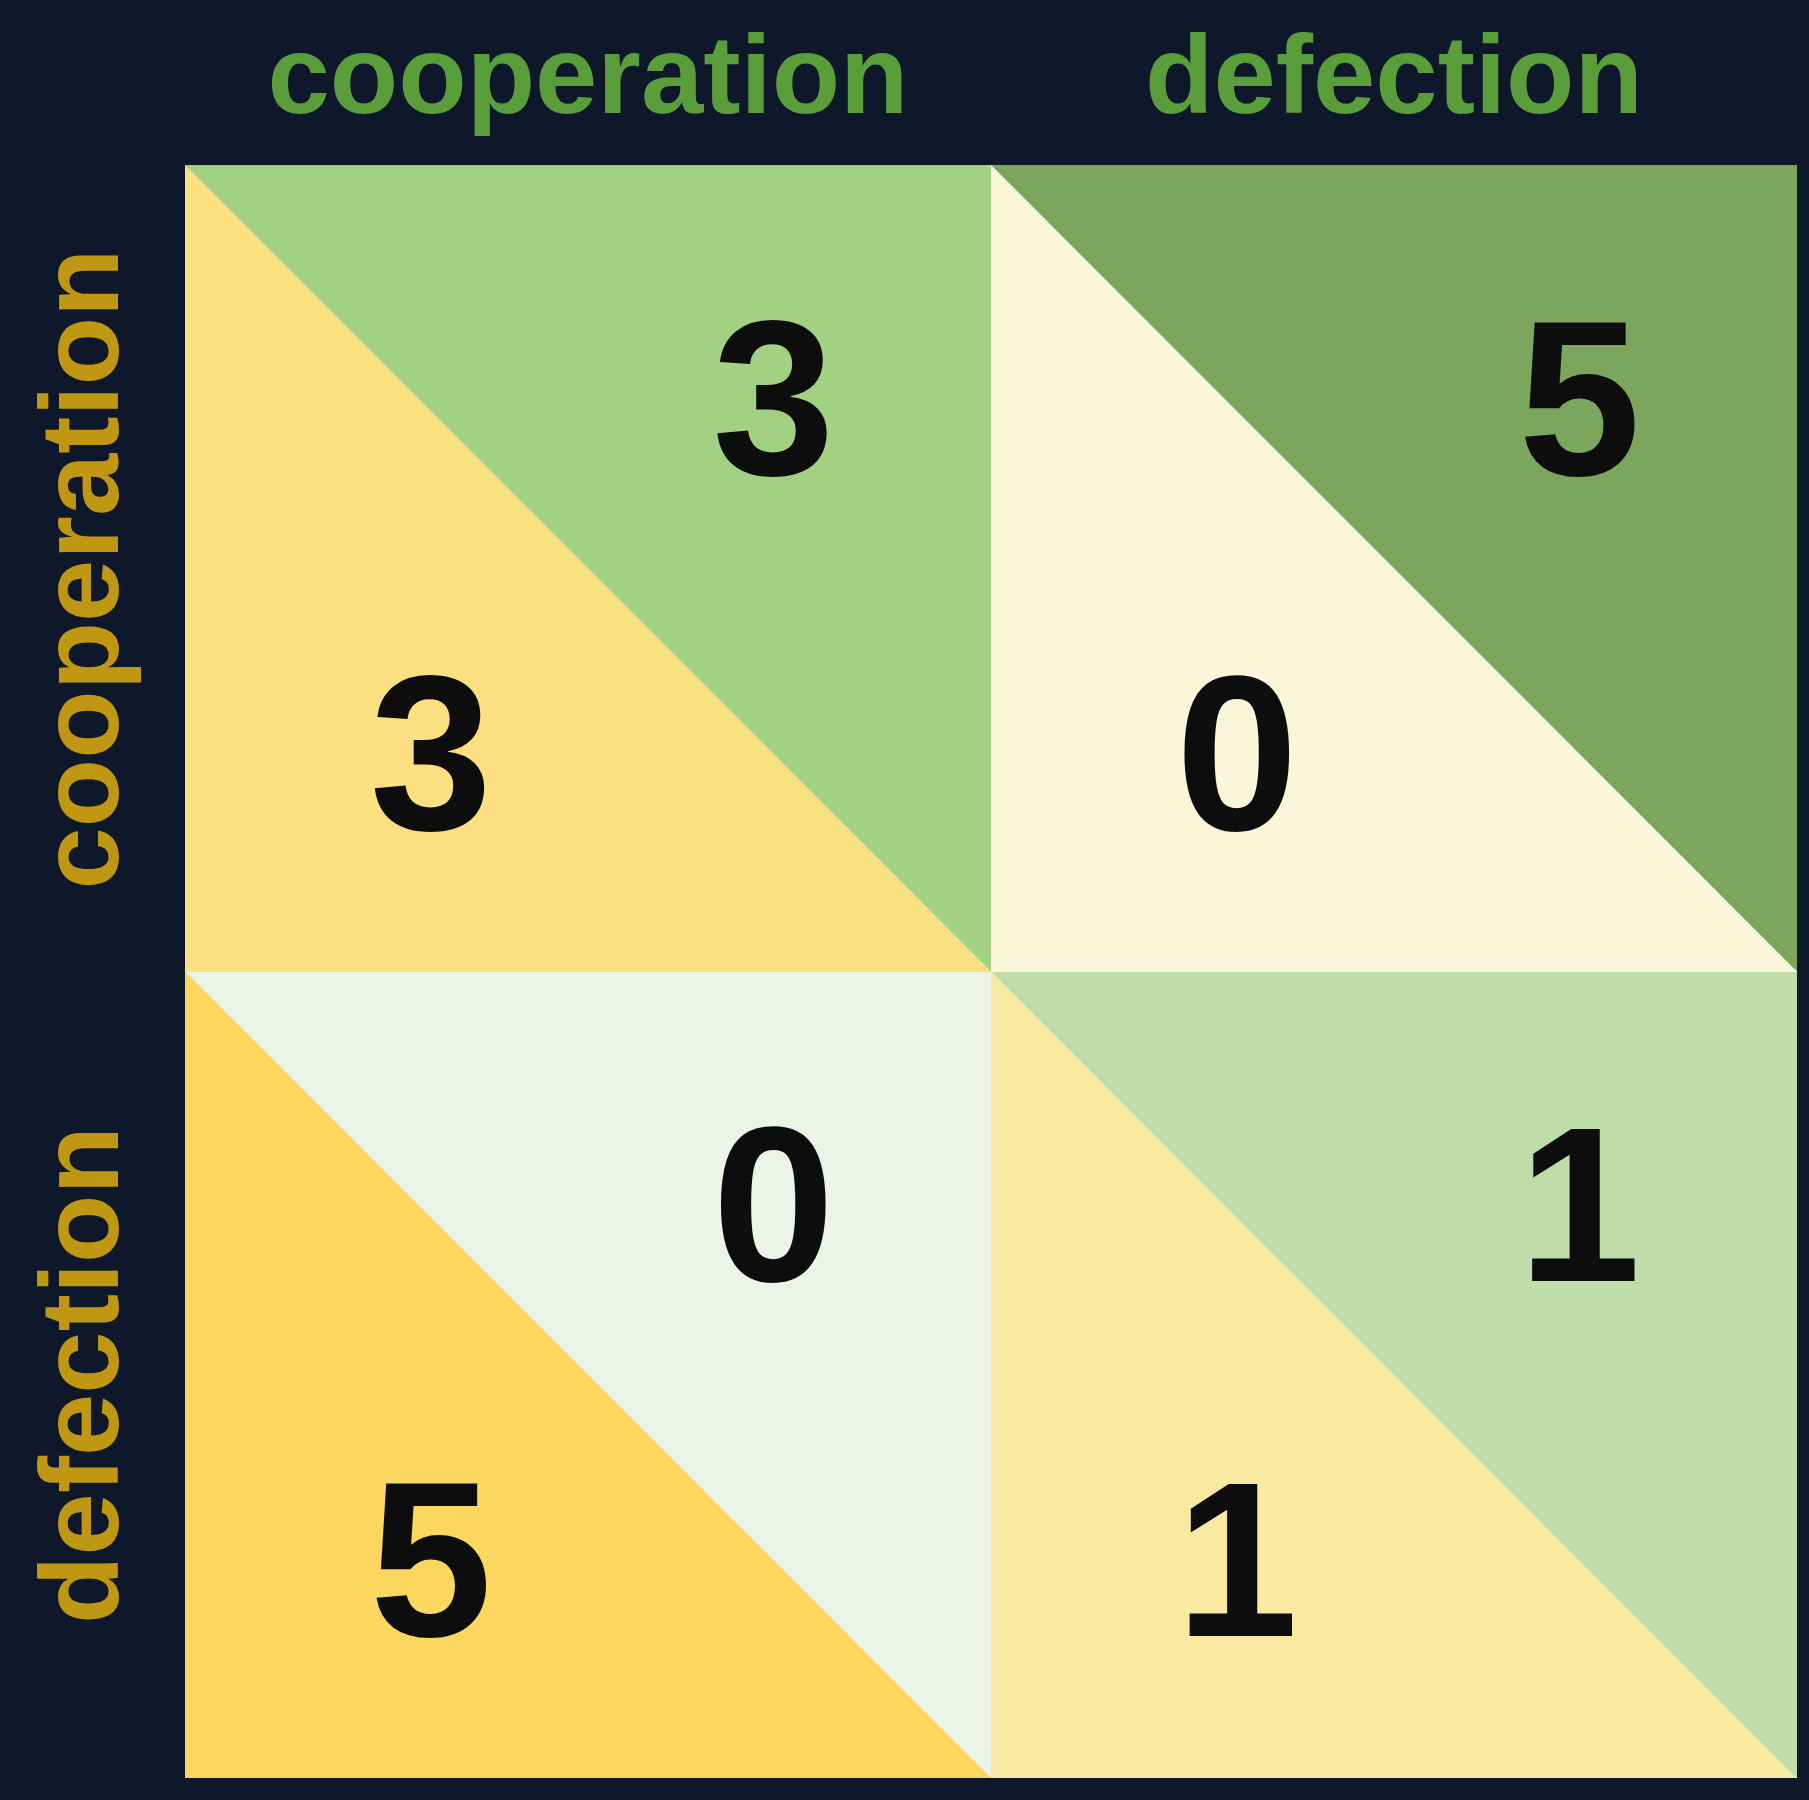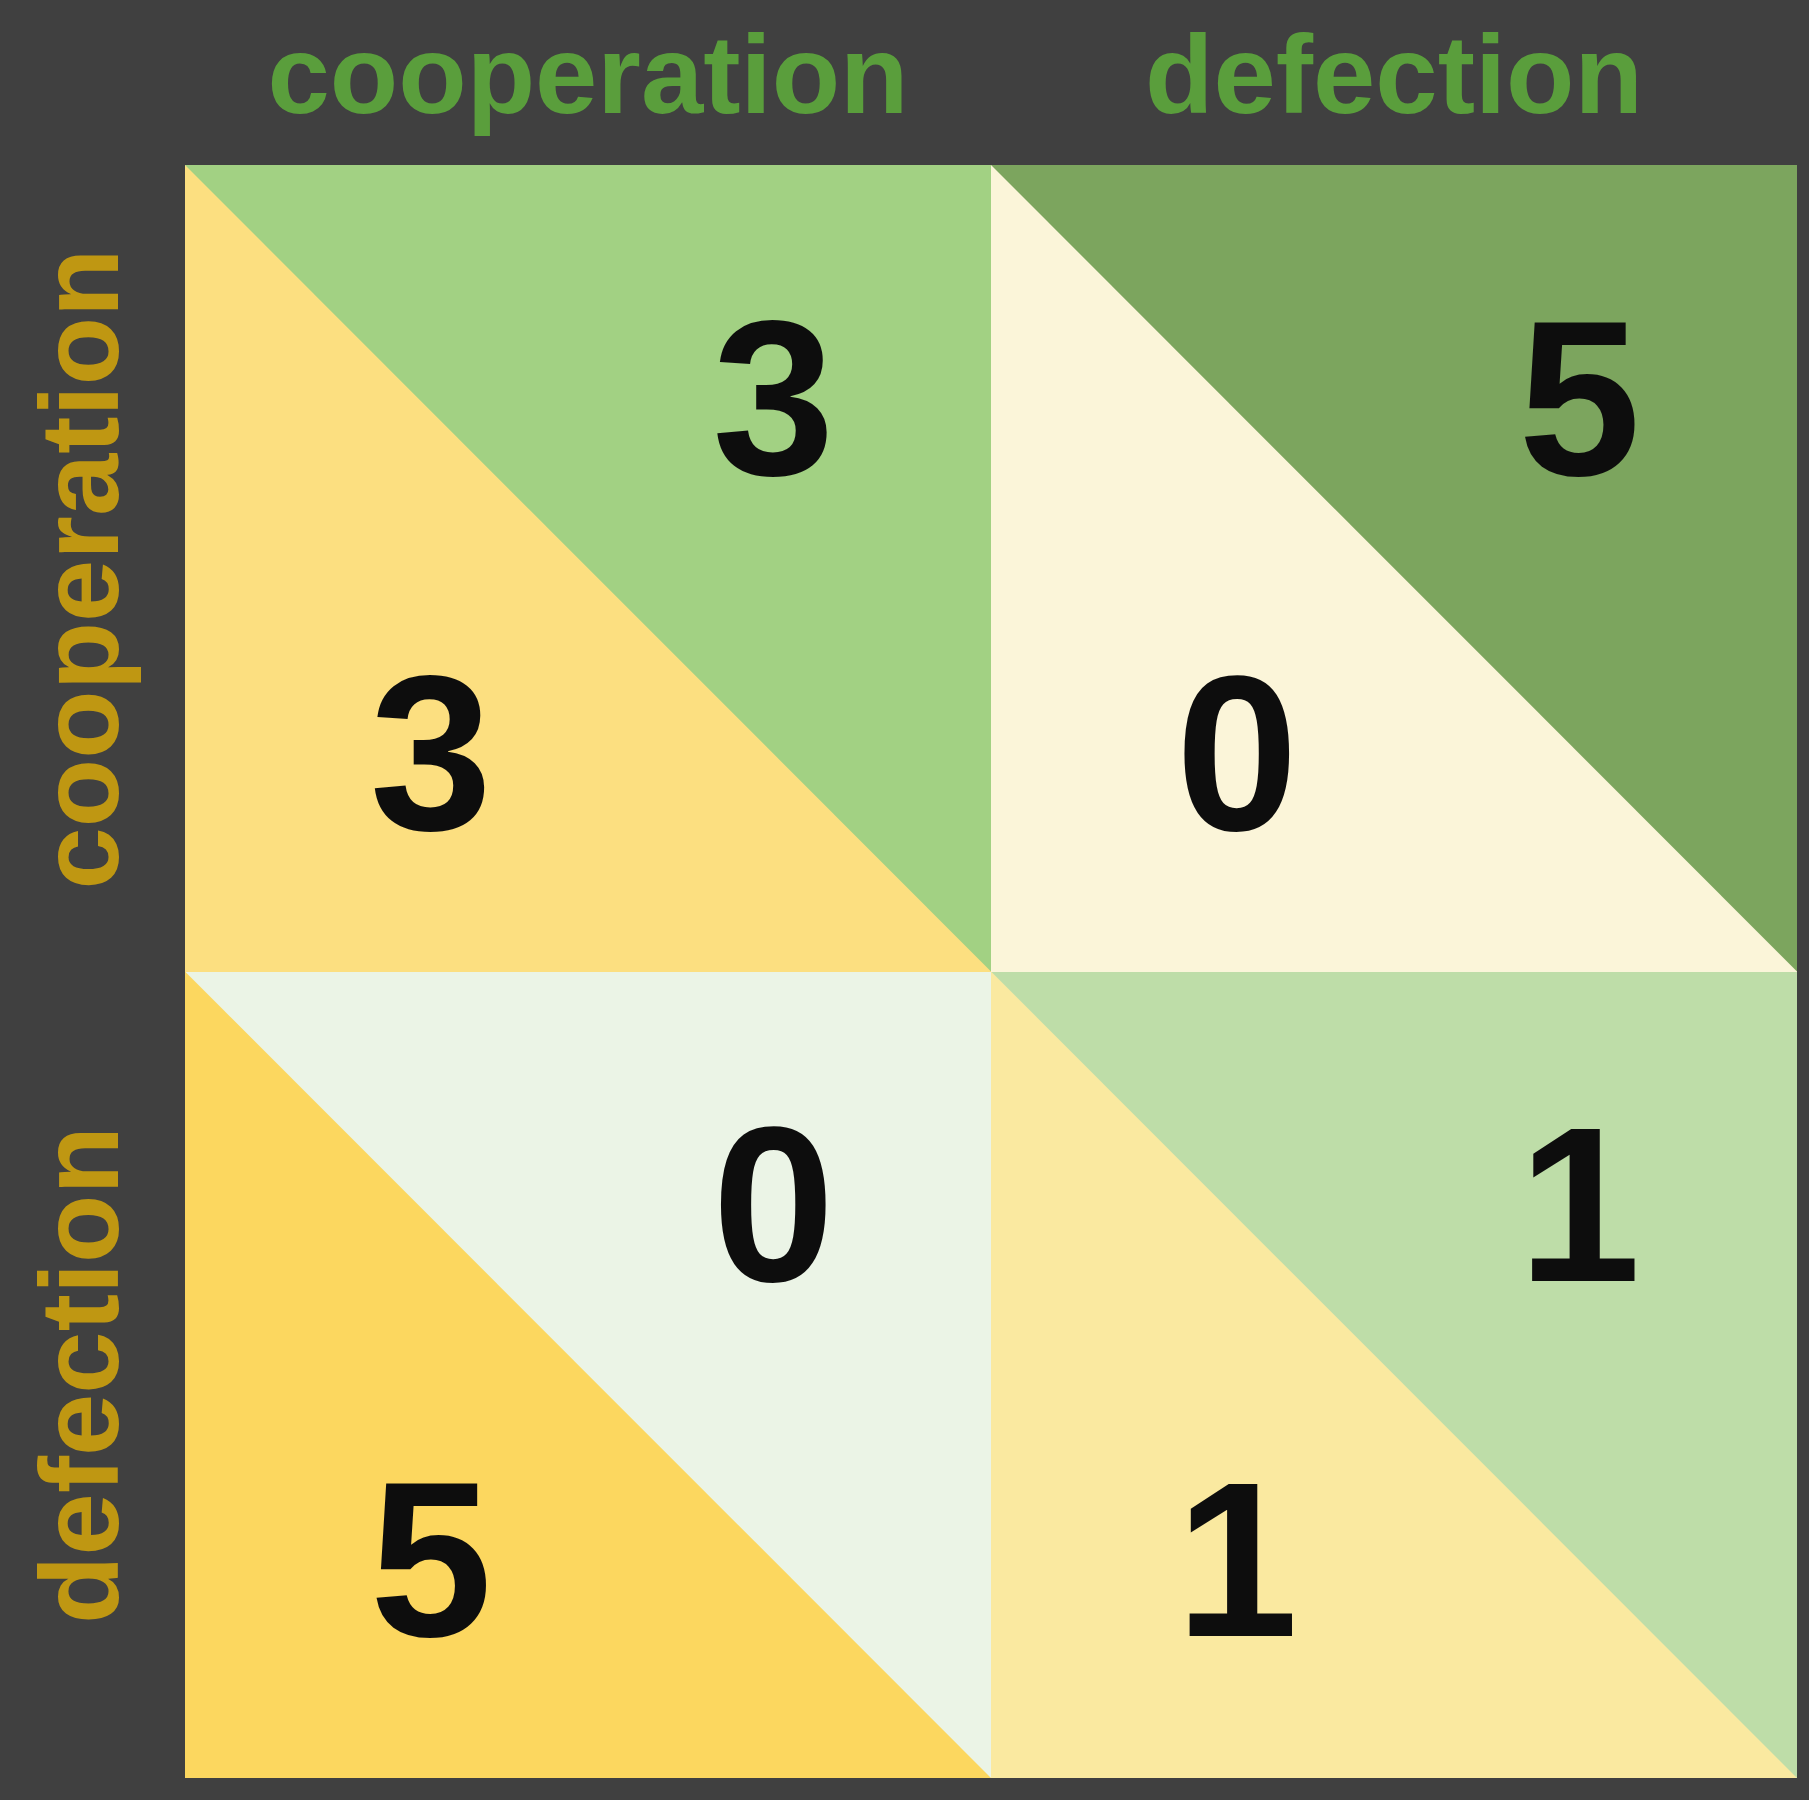--- a/index.html
+++ b/index.html
@@ -81,21 +81,21 @@
     font-size: 220px;
     font-weight: bold;
     line-height: 1;
   }
   .payoff-col { left: 73%;   top: 29%; }
   .payoff-row { left: 30.5%; top: 73%; }
 </style>
 </head>
 <body>
 
-<div class="stage" style="background: #404040;">
+<div class="stage" style="background: #0f172a;">
 
   <div class="col-header c1 header-colored" style="color: rgb(90, 158, 60);">cooperation</div>
 
   <div class="col-header c2 header-colored" style="color: rgb(90, 158, 60);">defection</div>
 
   <div class="row-label r1">
     <span class="row-label-text label-colored" style="color: rgb(191, 151, 18);">cooperation</span>
   </div>
 
   <div class="row-label r2">

